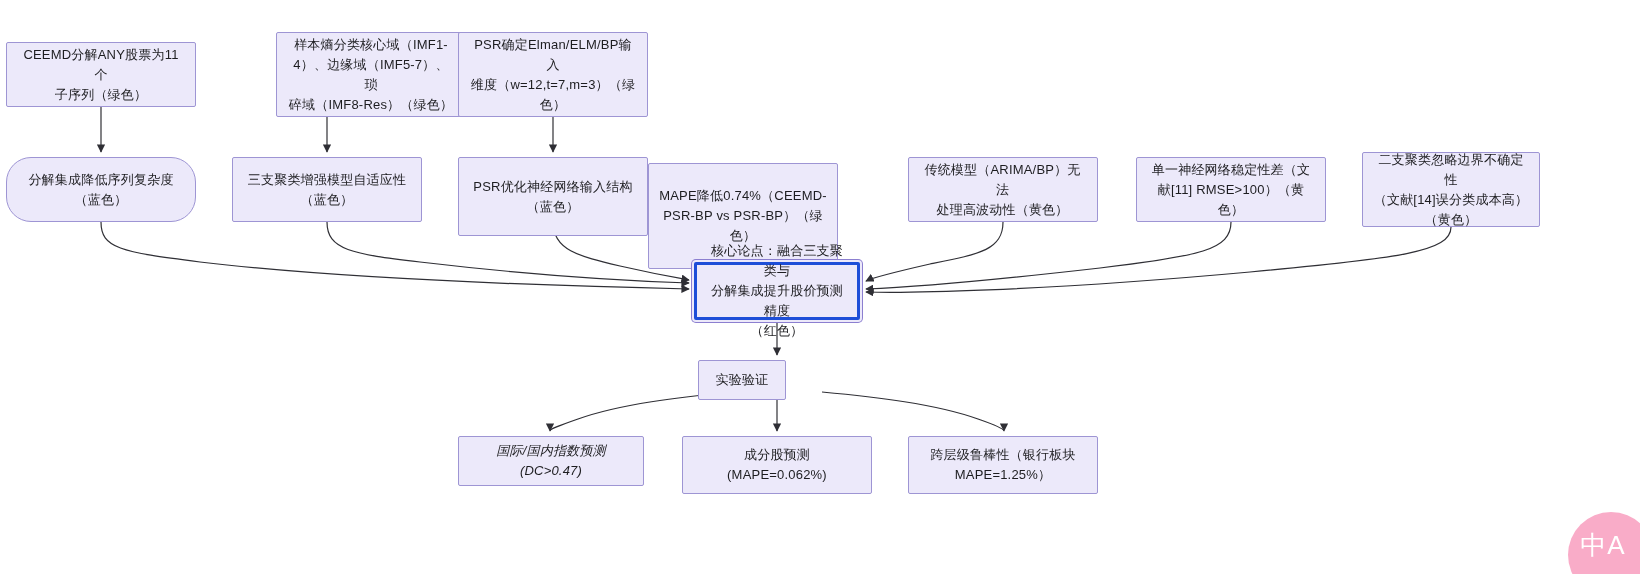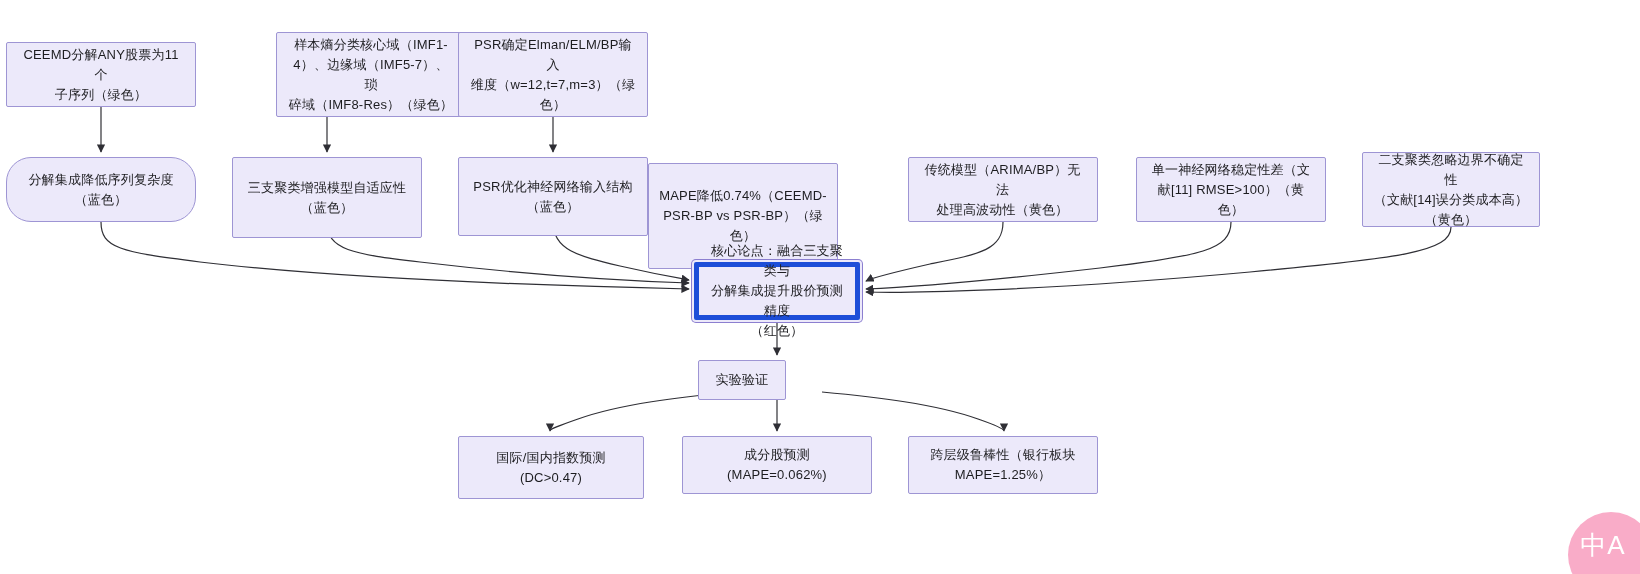--- a/index.html
+++ b/index.html
@@ -37,21 +37,21 @@
     align-items: center;
     justify-content: center;
     text-align: center;
     color: #1d1d20;
     font-size: 13px;
     line-height: 20px;
     padding: 4px 10px;
     letter-spacing: 0.2px;
   }
   .node.core {
-    border: 5px solid #1d4ed8;
+    border: 3px solid #1d4ed8;
     box-shadow: 0 0 0 2px #ECE9FA, 0 0 0 3px #8c7fd0;
   }
   .node-text {
     display: block;
     width: 100%;
     white-space: pre-line;
   }
   #watermark {
     position: absolute;
     right: -14px;
@@ -123,21 +123,21 @@
     <span class="node-text">PSR确定Elman/ELM/BP输入
 维度（w=12,t=7,m=3）（绿
 色）</span>
   </div>
 
   <div class="node" style="left:6px; top:157px; width:190px; height:65px;border-radius:25px;">
     <span class="node-text">分解集成降低序列复杂度
 （蓝色）</span>
   </div>
 
-  <div class="node" style="left:232px; top:157px; width:190px; height:81px;">
+  <div class="node" style="left:232px; top:157px; width:190px; height:65px;">
     <span class="node-text">三支聚类增强模型自适应性
 （蓝色）</span>
   </div>
 
   <div class="node" style="left:458px; top:157px; width:190px; height:79px;">
     <span class="node-text">PSR优化神经网络输入结构
 （蓝色）</span>
   </div>
 
   <div class="node" style="left:648px; top:147px; width:190px; height:106px;margin-top:16px;">
@@ -165,21 +165,21 @@
   <div class="node core" style="left:694px; top:262px; width:166px; height:58px;">
     <span class="node-text">核心论点：融合三支聚类与
 分解集成提升股价预测精度
 （红色）</span>
   </div>
 
   <div class="node" style="left:698px; top:360px; width:88px; height:40px;">
     <span class="node-text">实验验证</span>
   </div>
 
-  <div class="node" style="left:458px; top:436px; width:186px; height:63px;">
+  <div class="node" style="left:458px; top:436px; width:186px; height:50px;font-style:italic;">
     <span class="node-text">国际/国内指数预测
 (DC&gt;0.47)</span>
   </div>
 
   <div class="node" style="left:682px; top:436px; width:190px; height:58px;">
     <span class="node-text">成分股预测
 (MAPE=0.062%)</span>
   </div>
 
   <div class="node" style="left:908px; top:436px; width:190px; height:58px;">

